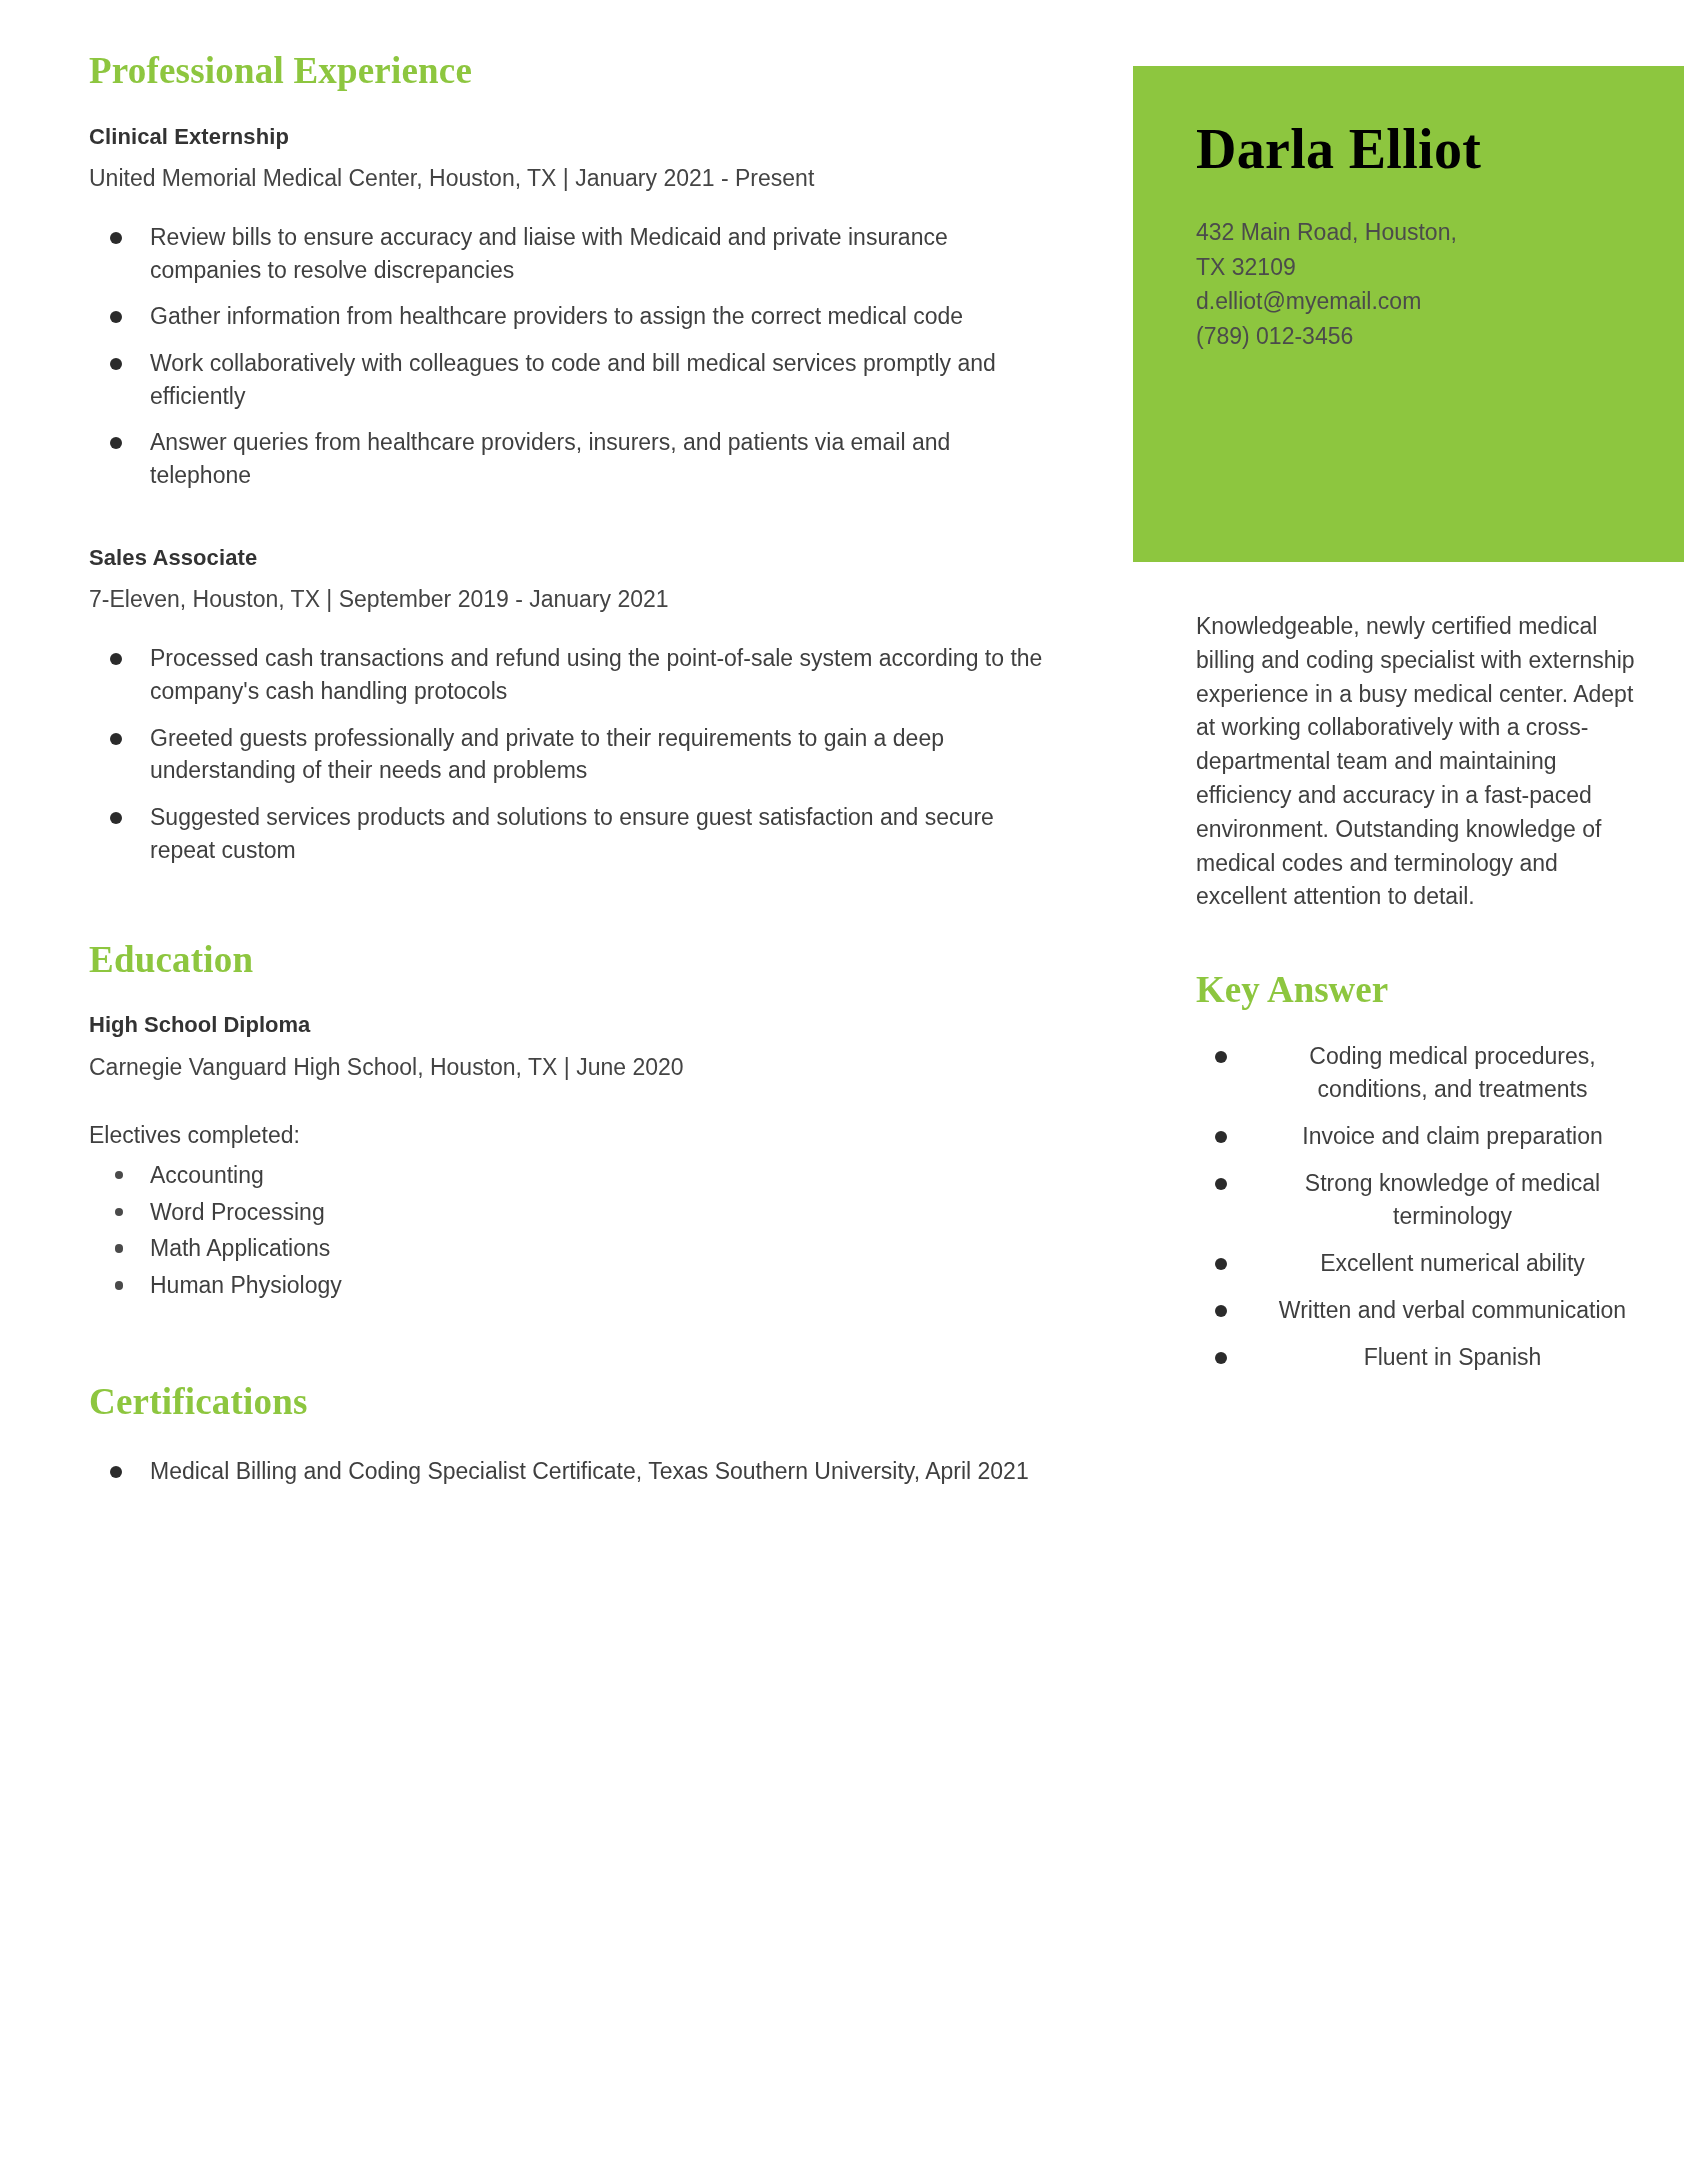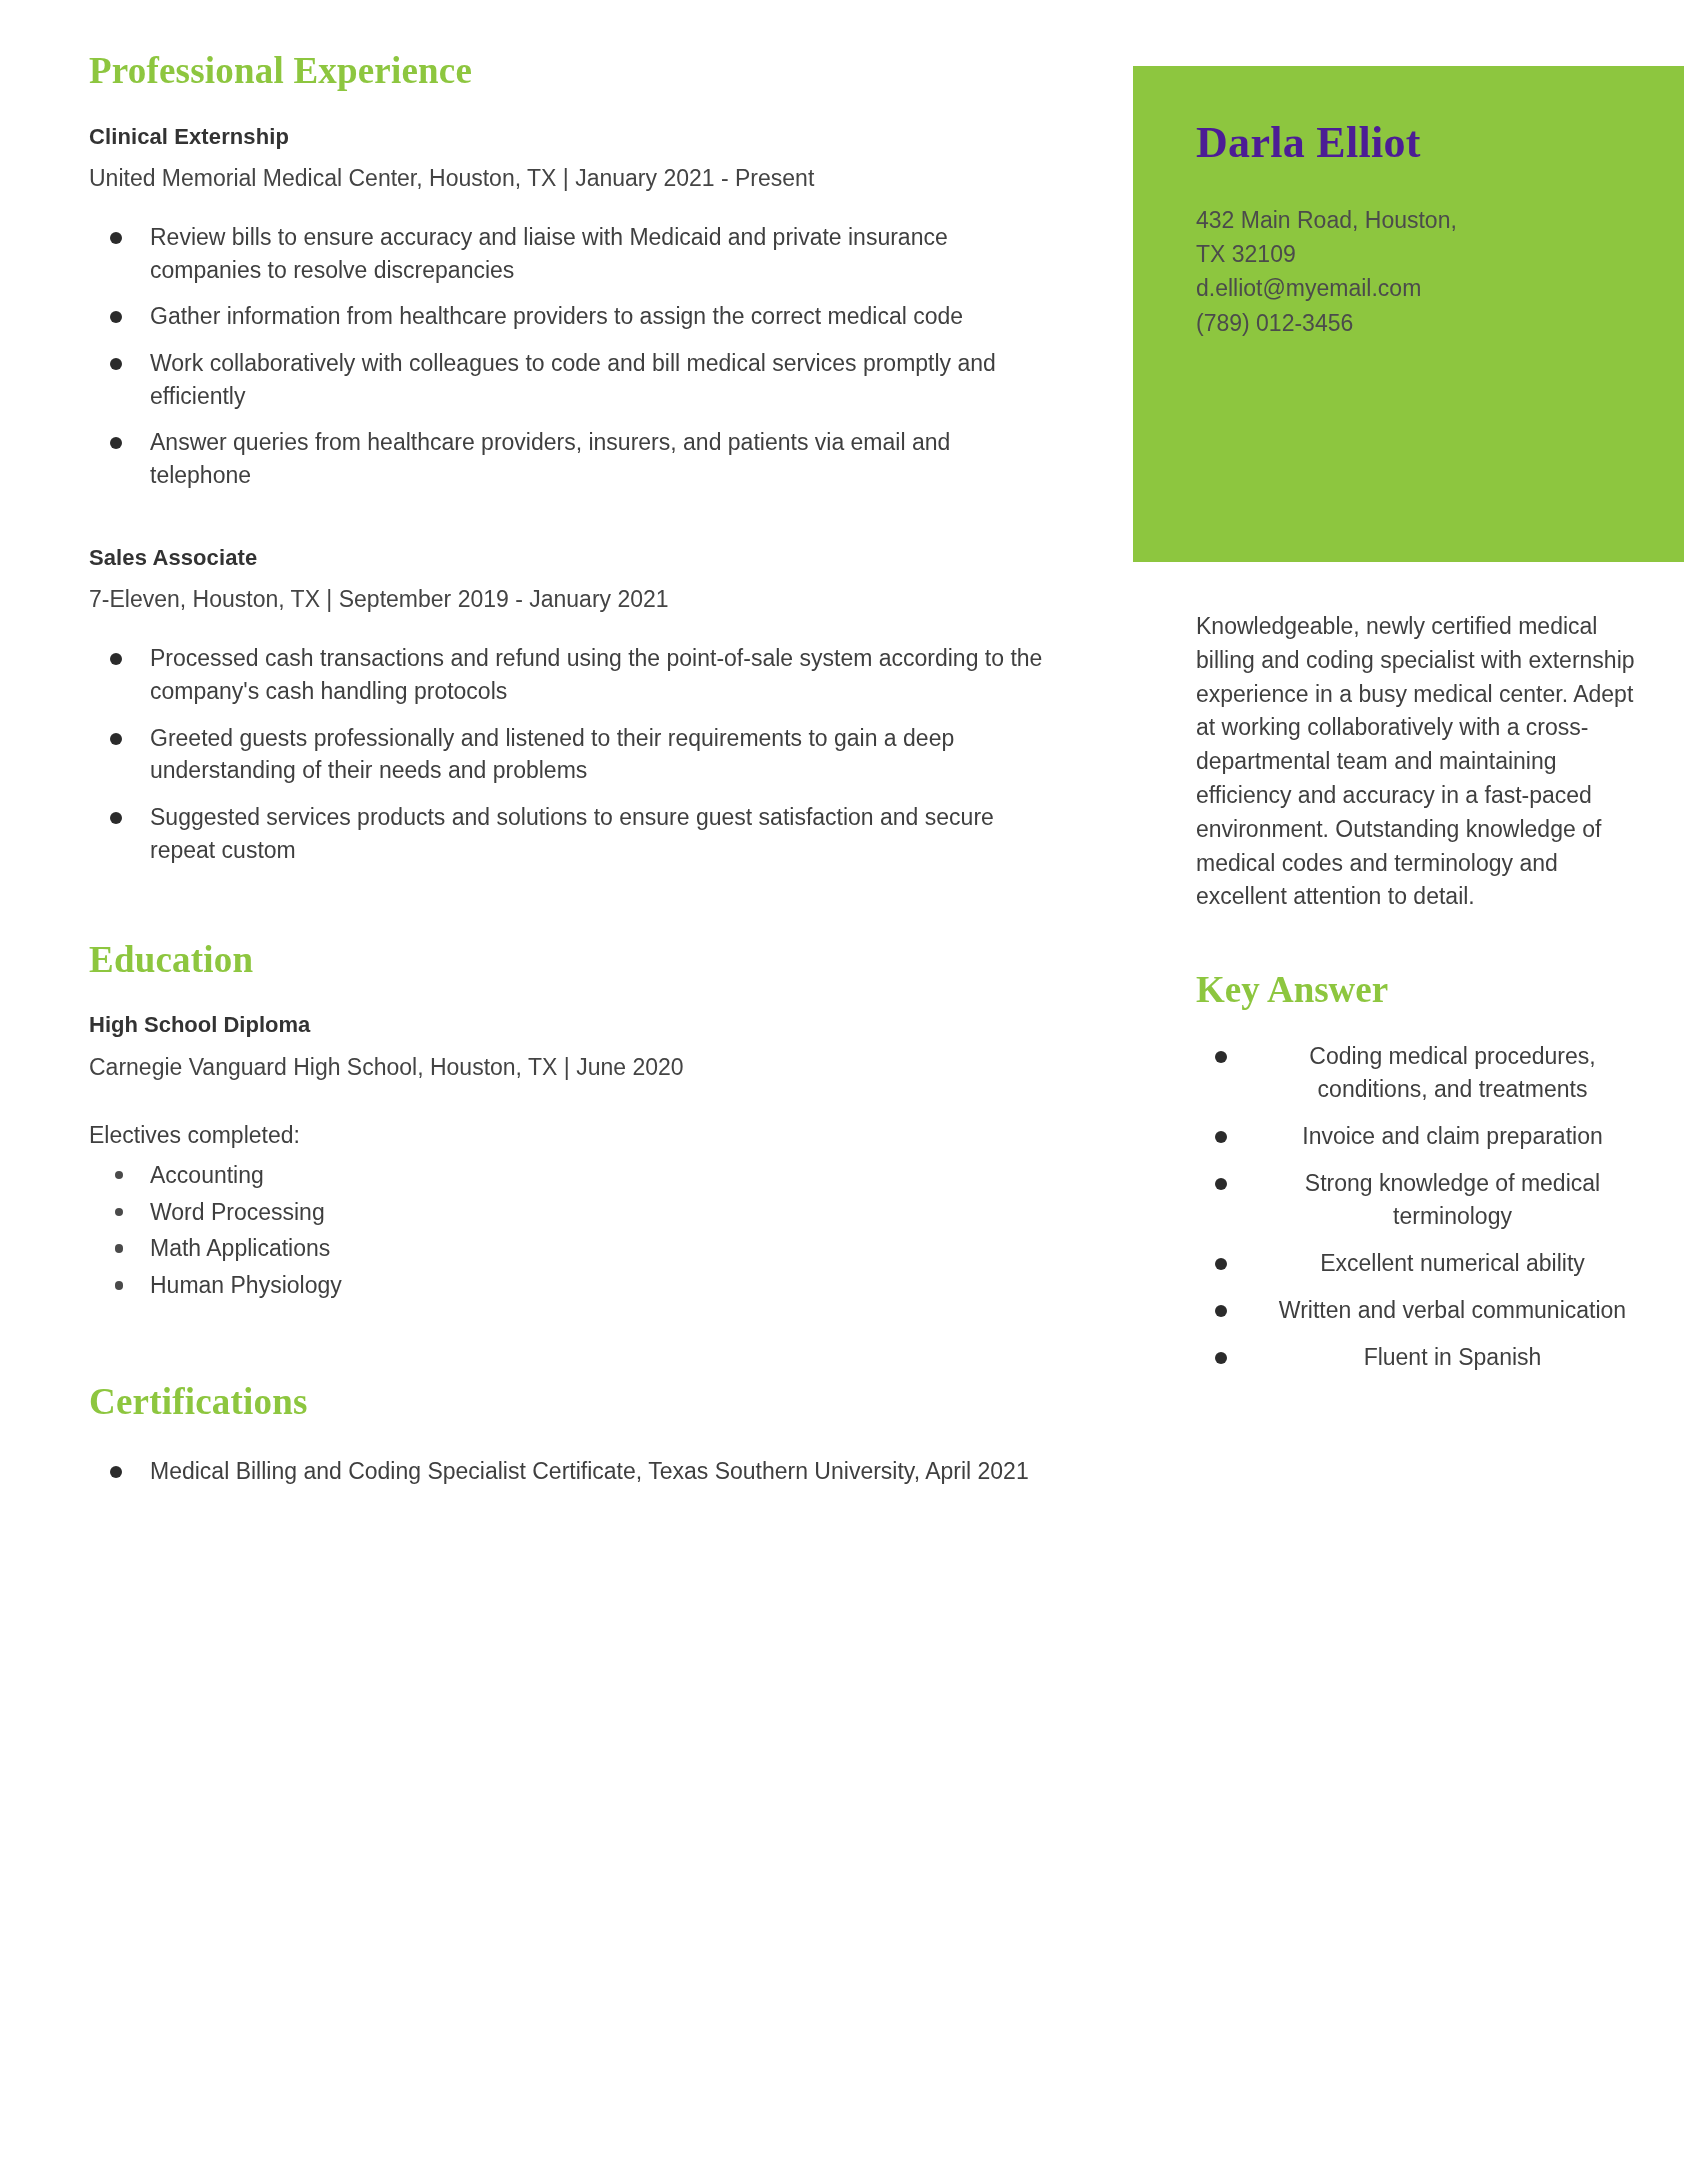--- a/index.html
+++ b/index.html
@@ -131,23 +131,23 @@
   }
   .name-panel {
     background: #8DC63F;
     margin-top: 66px;
     padding: 53px 49px 48px 63px;
     min-height: 496px;
   }
   .name {
     font-family: "Liberation Serif", serif;
     font-weight: bold;
-    font-size: 44px;
+    font-size: 56px;
     line-height: 1.08;
-    color: #4c1d95;
+    color: #000000;
     margin: 0 0 37px 0;
     letter-spacing: 0.3px;
   }
   .contact-line {
     font-size: 23px;
     line-height: 1.42;
     color: #4b4b4b;
     margin: 0;
   }
   .contact-line + .contact-line { margin-top: 1.7px; }
@@ -210,21 +210,21 @@
         <li>Work collaboratively with colleagues to code and bill medical services promptly and efficiently</li>
         <li>Answer queries from healthcare providers, insurers, and patients via email and telephone</li>
       </ul>
     </div>
 
     <div class="job-block second">
       <div class="job-title">Sales Associate</div>
       <div class="job-meta">7-Eleven, Houston, TX | September 2019 - January 2021</div>
       <ul class="bullets">
         <li>Processed cash transactions and refund using the point-of-sale system according to the company's cash handling protocols</li>
-        <li>Greeted guests professionally and listened to their requirements to gain a deep understanding of their needs and problems</li>
+        <li>Greeted guests professionally and private to their requirements to gain a deep understanding of their needs and problems</li>
         <li>Suggested services products and solutions to ensure guest satisfaction and secure repeat custom</li>
       </ul>
     </div>
 
     <h1 class="section-title edu">Education</h1>
 
     <div>
       <div class="edu-degree">High School Diploma</div>
       <div class="edu-meta">Carnegie Vanguard High School, Houston, TX  | June 2020</div>
       <div class="electives-label">Electives completed:</div>

